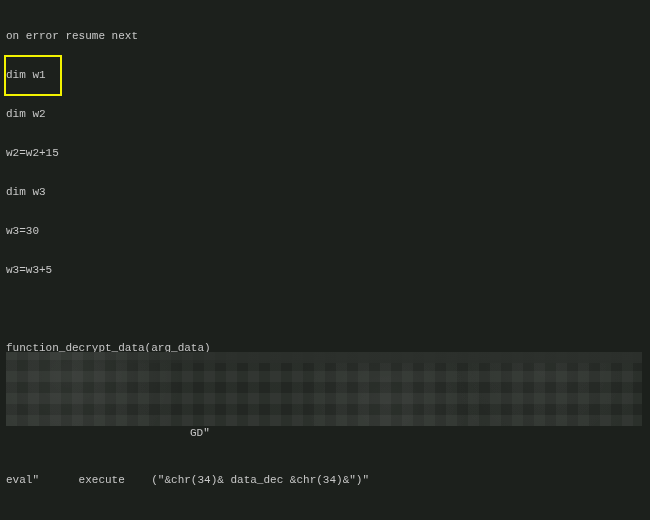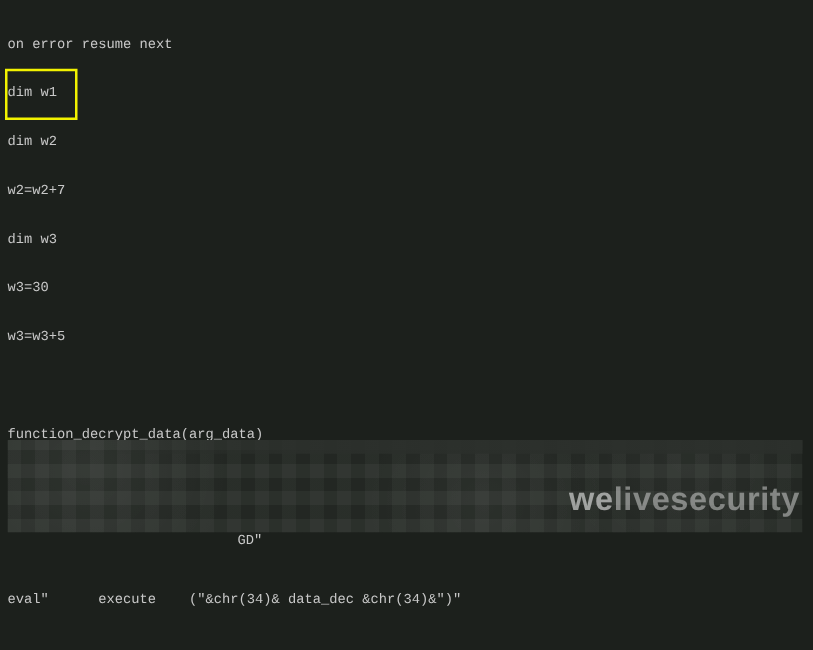--- a/index.html
+++ b/index.html
@@ -117,21 +117,21 @@
 </style>
 </head>
 <body>
 
 <div class="code-area">
 
   <div class="lines">
     <span class="line">on error resume next</span>
     <span class="line">dim w1</span>
     <span class="line">dim w2</span>
-    <span class="line">w2=w2+7</span>
+    <span class="line">w2=w2+15</span>
     <span class="line">dim w3</span>
     <span class="line">w3=30</span>
     <span class="line">w3=w3+5</span>
     <span class="line"></span>
     <span class="line">function_decrypt_data(arg_data)</span>
     <span class="line indent1"><span class="hl">key=w2</span></span>
     
     
     
     
@@ -154,16 +154,13 @@
   <div class="redact-upper-fade"></div>
 
   <span class="gd-overlay">GD"</span>
 
   <div class="bottom-lines">
     <span class="line">eval"      execute    ("&amp;chr(34)&amp; data_dec &amp;chr(34)&amp;")"</span>
     
     
   </div>
 
-  <div class="watermark">
-    <b>we</b><span>livesecurity</span>
-  </div>
 </div>
 
 </body></html>

